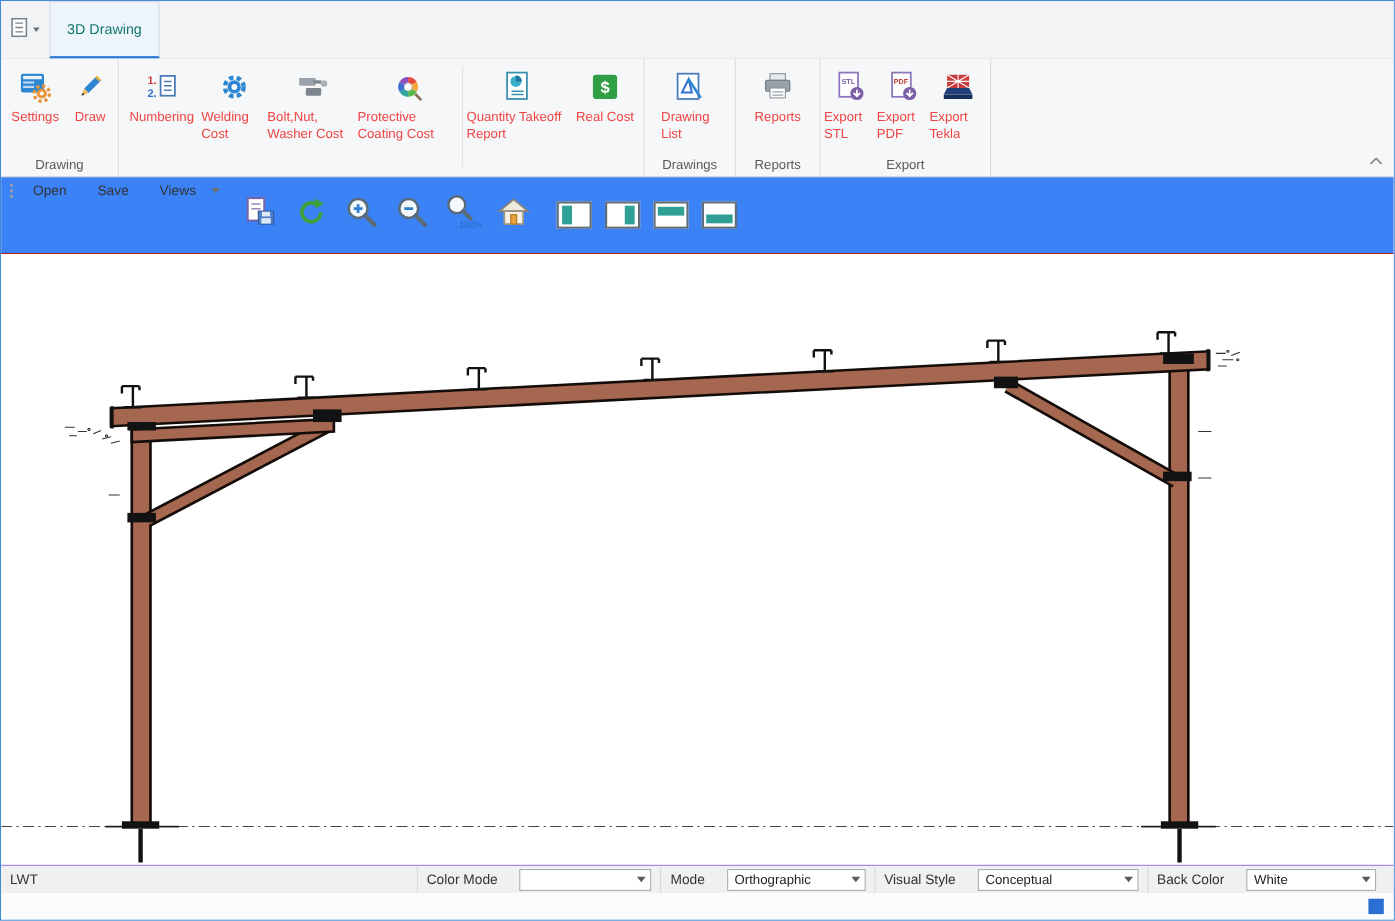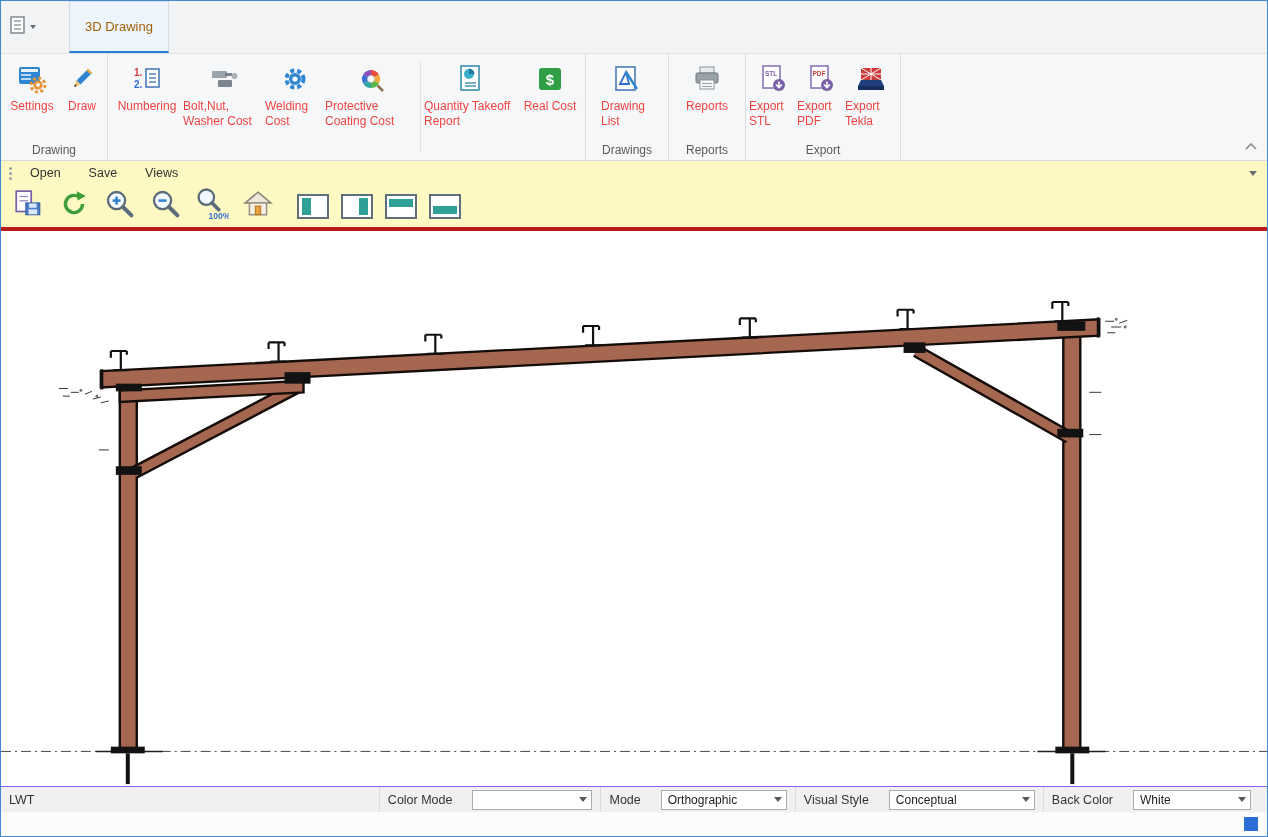--- a/index.html
+++ b/index.html
@@ -8,34 +8,34 @@
     font-family:"Liberation Sans",sans-serif;
     border:1px solid #4289d5;
     background:#fff;
     display:flex;flex-direction:column;
     overflow:hidden;cursor:default;
     -webkit-user-select:none;user-select:none;
   }
   
   .tabbar{flex:0 0 29px;background:#f2f3f4;display:flex;align-items:stretch;border-bottom:1px solid #e3e4e6}
   .qat{width:44px;display:flex;align-items:center;justify-content:center;gap:3px;cursor:pointer}
-  .tab{margin-left:24px;padding:17px 15px;display:flex;align-items:center;font-size:13px;color:#a16207;
+  .tab{margin-left:0;padding:17px 15px;display:flex;align-items:center;font-size:13px;color:#0f766e;
        background:#eef4fb;border:1px solid #d4dde6;border-bottom:2px solid #2b7cd6;cursor:pointer}
   
   .ribbon{flex:0 0 107px;background:#f6f7f8;border-bottom:1px solid #d9dadb;display:flex;position:relative}
   .rgroup{display:flex;flex-direction:column;border-right:1px solid #dcdddf;padding:2px 3px 0}
   .rbuttons{flex:1;display:flex;align-items:stretch}
   .rbtn{display:flex;flex-direction:column;align-items:center;padding-top:5px;cursor:pointer;border-radius:3px}
   .ric{height:36px;display:flex;align-items:center;justify-content:center}
   .rlabel{font-size:12px;line-height:1.22;text-align:left;color:#ef4444;margin-top:2px}
   .rgroup-label{height:18px;text-align:center;font-size:12px;color:#5a5a5a;line-height:17px}
   .subsep{width:1px;background:#e2e3e5;margin:4px 3px 8px}
   .ribbon-collapse{position:absolute;right:8px;bottom:5px;background:none;border:none;cursor:pointer;padding:2px}
   
-  .quickbar{flex:0 0 70px;background:#fef9c3;border-bottom:4px solid #b91c1c;display:flex;flex-direction:column}
+  .quickbar{flex:0 0 70px;background:#3b82f6;border-bottom:1px solid #b91c1c;display:flex;flex-direction:row}
   .qmenus{height:24px;display:flex;align-items:center;font-size:12.5px;color:#333;padding-left:4px}
   .grip{display:flex;flex-direction:column;gap:2px;margin:0 4px}
   .grip i{width:3px;height:3px;border-radius:50%;background:#9aa0a6;display:block}
   .qmenu{padding:0 14px;cursor:pointer;height:100%;display:flex;align-items:center}
   .qcaret{margin-left:auto;margin-right:10px;width:0;height:0;border-left:4px solid transparent;border-right:4px solid transparent;border-top:5px solid #6a6f75;cursor:pointer}
   .qtools{flex:1;display:flex;align-items:center;padding-left:6px;gap:4px}
   .qtool{width:42px;height:42px;display:flex;align-items:center;justify-content:center;cursor:pointer;border-radius:3px}
   .viewgroup{display:flex;gap:12px;margin-left:14px}
   .viewbox{width:32px;height:25px;border:2px solid #5f6f7d;background:#fff;position:relative;display:inline-block;cursor:pointer}
   .vfill{position:absolute;background:#2fa096}
@@ -121,40 +121,40 @@
             <text x="2" y="12" font-size="10" font-weight="bold" fill="#d23a3a">1.</text>
             <text x="2" y="24" font-size="10" font-weight="bold" fill="#2e6fd2">2.</text>
             <rect x="14" y="5" width="13" height="18" fill="#fff" stroke="#4a7ab8" stroke-width="1.6"></rect>
             <line x1="17" y1="10" x2="24" y2="10" stroke="#4a7ab8" stroke-width="1.4"></line>
             <line x1="17" y1="14" x2="24" y2="14" stroke="#4a7ab8" stroke-width="1.4"></line>
             <line x1="17" y1="18" x2="24" y2="18" stroke="#4a7ab8" stroke-width="1.4"></line>
           </svg>
         </span>
         <span class="rlabel">Numbering</span>
       </div>
+      <div class="rbtn" style="width:60px">
+        <span class="ric">
+          <svg width="30" height="30" viewBox="0 0 30 30">
+            <circle cx="15" cy="15" r="8.5" fill="none" stroke="#2e86d2" stroke-width="4" stroke-dasharray="4 3"></circle>
+            <circle cx="15" cy="15" r="6" fill="#2e86d2"></circle>
+            <circle cx="15" cy="15" r="2.6" fill="#fff"></circle>
+          </svg>
+        </span>
+        <span class="rlabel">Welding Cost</span>
+      </div>
       <div class="rbtn" style="width:82px">
         <span class="ric">
           <svg width="30" height="30" viewBox="0 0 30 30">
             <rect x="3" y="7" width="15" height="7" rx="1" fill="#9aa2ab"></rect>
             <rect x="16" y="9" width="7" height="3" fill="#7c858e"></rect>
             <rect x="9" y="16" width="14" height="7" rx="1" fill="#7c858e"></rect>
             <circle cx="25.5" cy="12" r="3" fill="#aab2ba"></circle>
           </svg>
         </span>
         <span class="rlabel">Bolt,Nut, Washer Cost</span>
-      </div>
-      <div class="rbtn" style="width:60px">
-        <span class="ric">
-          <svg width="30" height="30" viewBox="0 0 30 30">
-            <circle cx="15" cy="15" r="8.5" fill="none" stroke="#2e86d2" stroke-width="4" stroke-dasharray="4 3"></circle>
-            <circle cx="15" cy="15" r="6" fill="#2e86d2"></circle>
-            <circle cx="15" cy="15" r="2.6" fill="#fff"></circle>
-          </svg>
-        </span>
-        <span class="rlabel">Welding Cost</span>
       </div>
       <div class="rbtn" style="width:92px">
         <span class="ric">
           <svg width="30" height="30" viewBox="0 0 30 30">
             <path d="M15,15 L15,6 A9,9 0 0 1 22.8,10.5 Z" fill="#e64a3c"></path>
             <path d="M15,15 L22.8,10.5 A9,9 0 0 1 22.8,19.5 Z" fill="#f2a83c"></path>
             <path d="M15,15 L22.8,19.5 A9,9 0 0 1 15,24 Z" fill="#58b847"></path>
             <path d="M15,15 L15,24 A9,9 0 0 1 7.2,19.5 Z" fill="#2fa7a0"></path>
             <path d="M15,15 L7.2,19.5 A9,9 0 0 1 7.2,10.5 Z" fill="#3a6fd2"></path>
             <path d="M15,15 L7.2,10.5 A9,9 0 0 1 15,6 Z" fill="#8a4fc0"></path>

